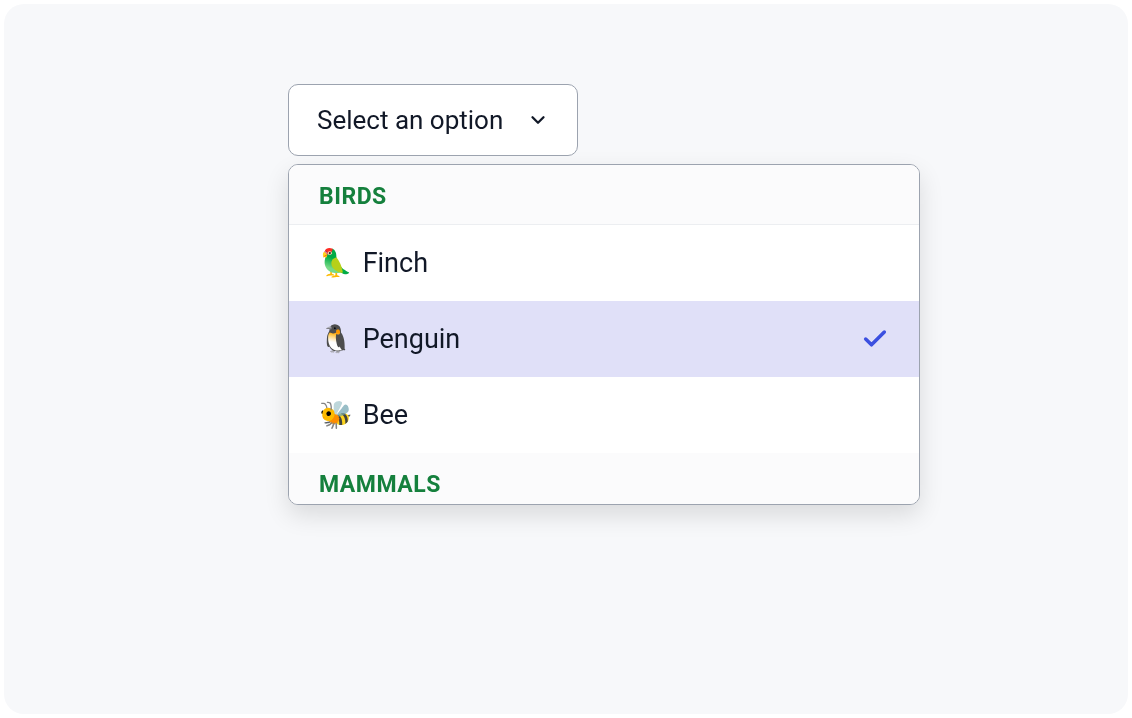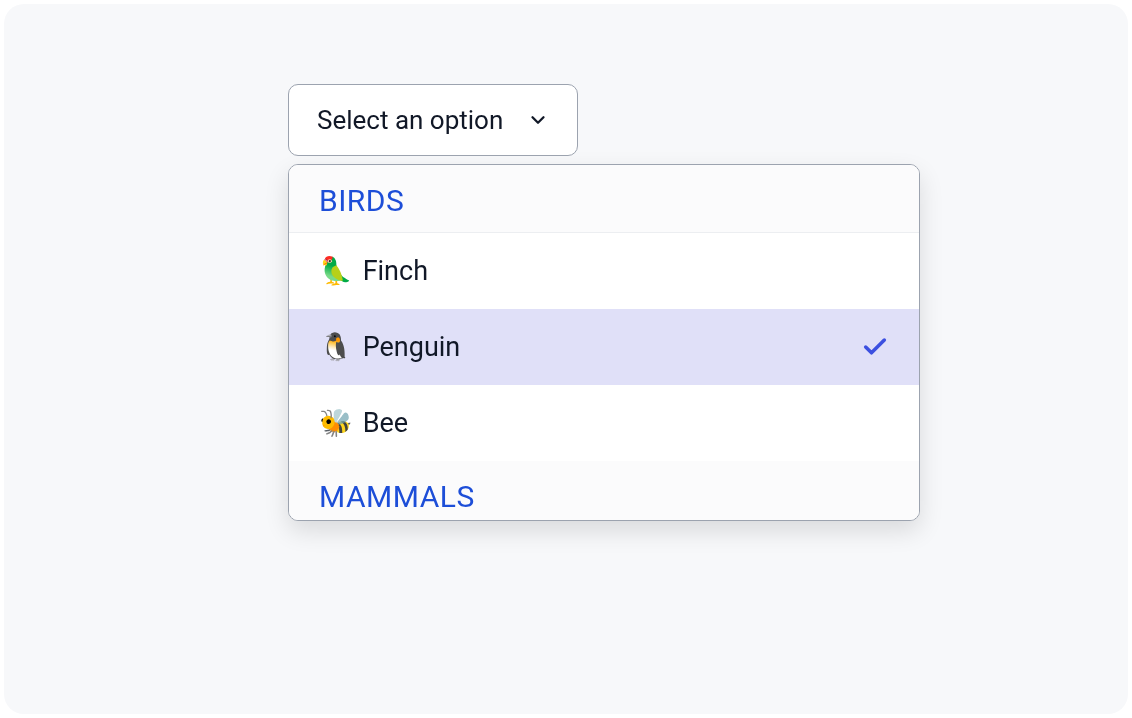--- a/index.html
+++ b/index.html
@@ -64,23 +64,23 @@
       background: #ffffff;
       border: 1.5px solid #9ca3af;
       border-radius: 10px;
       box-shadow: 0 10px 25px rgba(0, 0, 0, 0.12);
       overflow: hidden;
       max-height: 500px;
     }
     
     .group-header {
       padding: 18px 30px 14px 30px;
-      font-size: 30px;
-      font-weight: 400;
-      color: #1d4ed8;
+      font-size: 23px;
+      font-weight: 700;
+      color: #15803d;
       letter-spacing: 0.5px;
       background: #fbfbfc;
       border-bottom: 1px solid #eceef1;
     }
     
     .group-header.cut {
       padding-bottom: 6px;
       border-bottom: none;
     }
     

